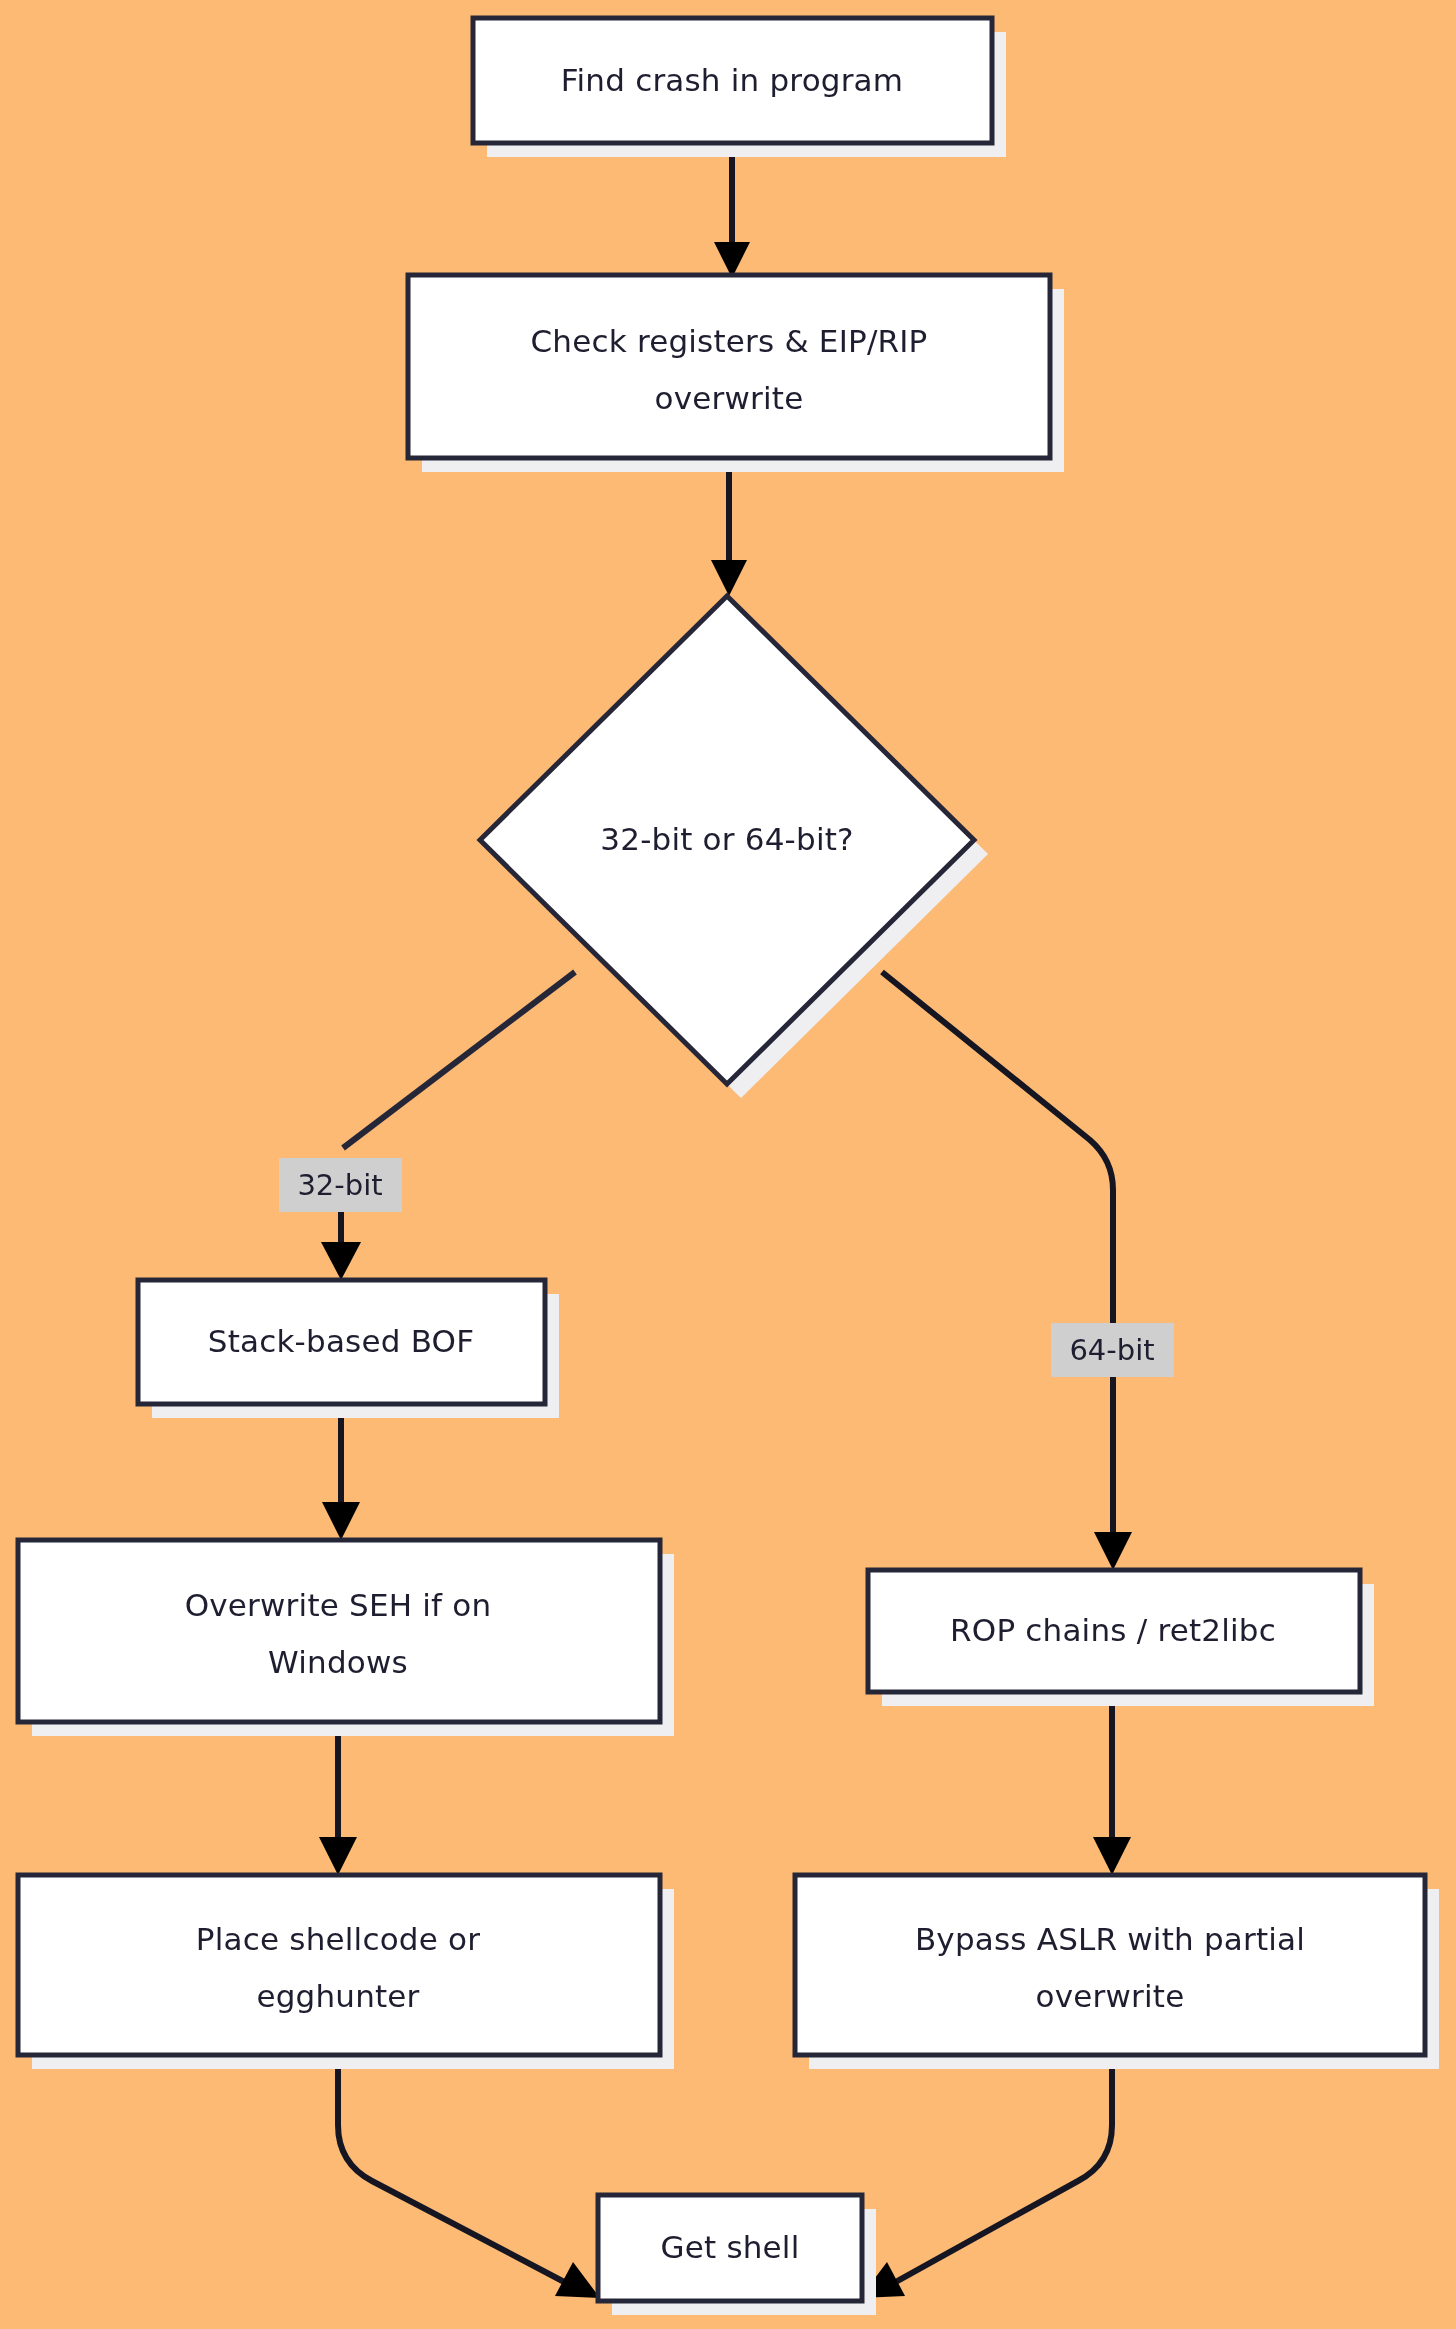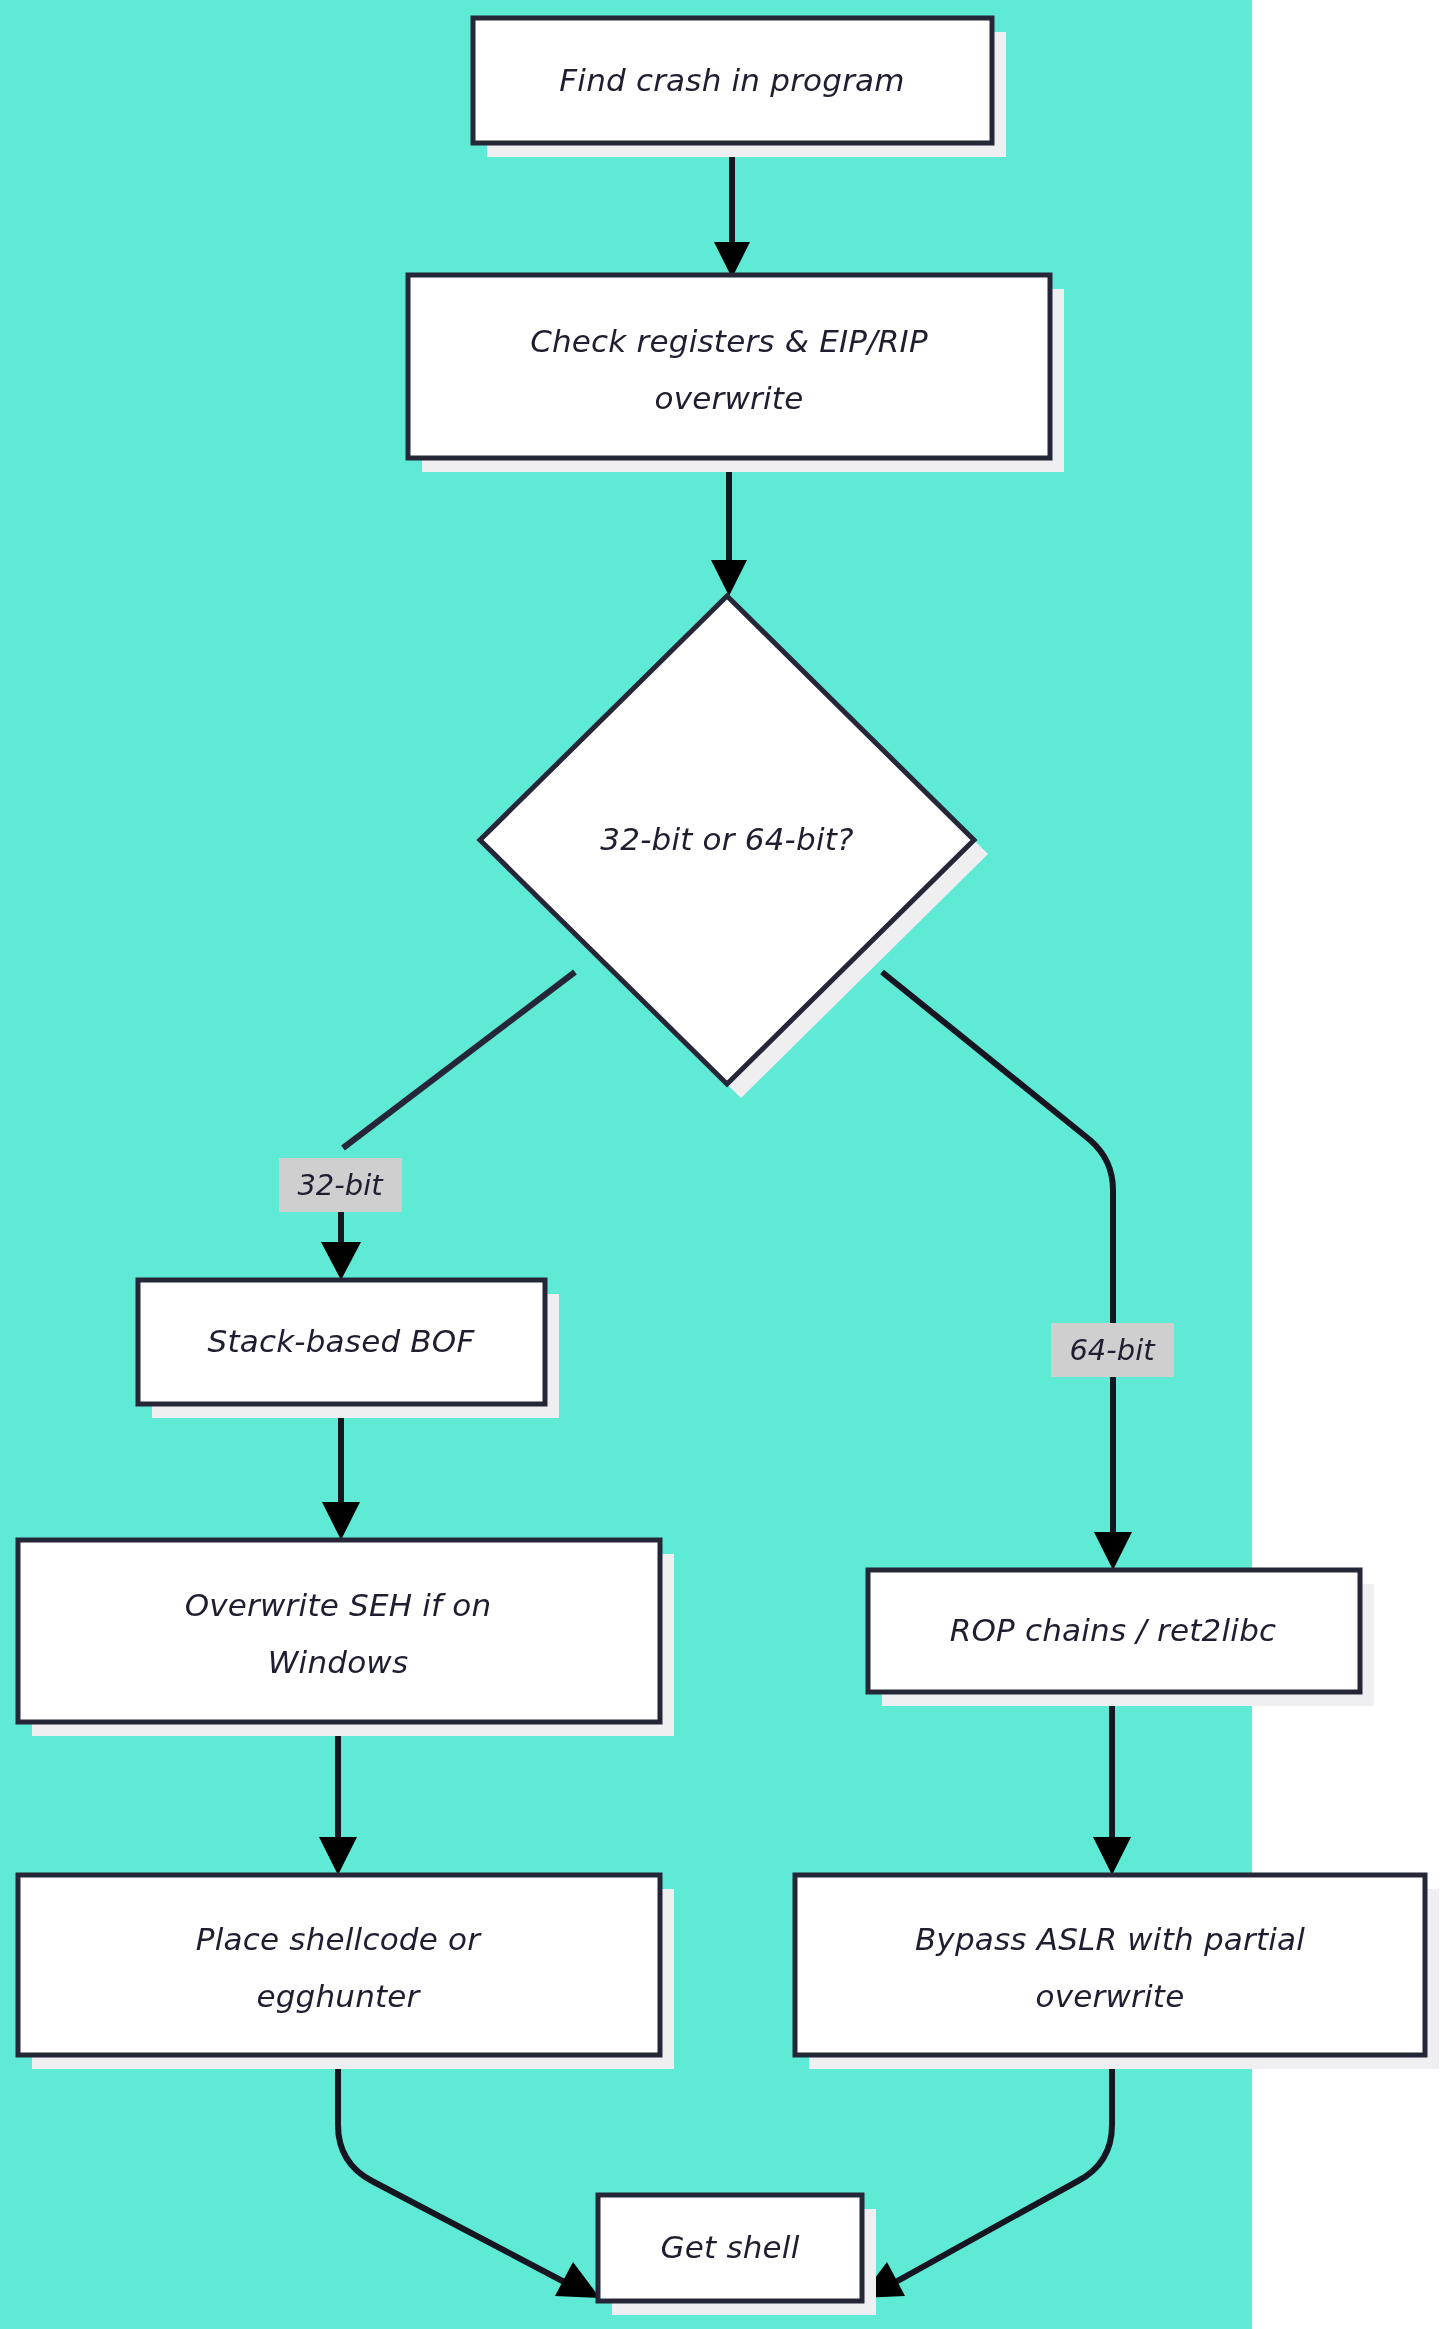--- a/index.html
+++ b/index.html
@@ -9,24 +9,23 @@
     background: #ffffff;
   }
   body {
     width: 1456px;
     height: 2329px;
     font-family: "DejaVu Sans", "Liberation Sans", sans-serif;
     overflow: hidden;
   }
   #flow-root {
     position: relative;
-    width: 1252px;
+    width: 1456px;
     height: 2329px;
-    background: #5eead4;
-    font-style: italic;
+    background: #fdba74;
   }
   svg#flow-svg {
     position: absolute;
     left: 0;
     top: 0;
     width: 1456px;
     height: 2329px;
     display: block;
   }
   .node-rect {

